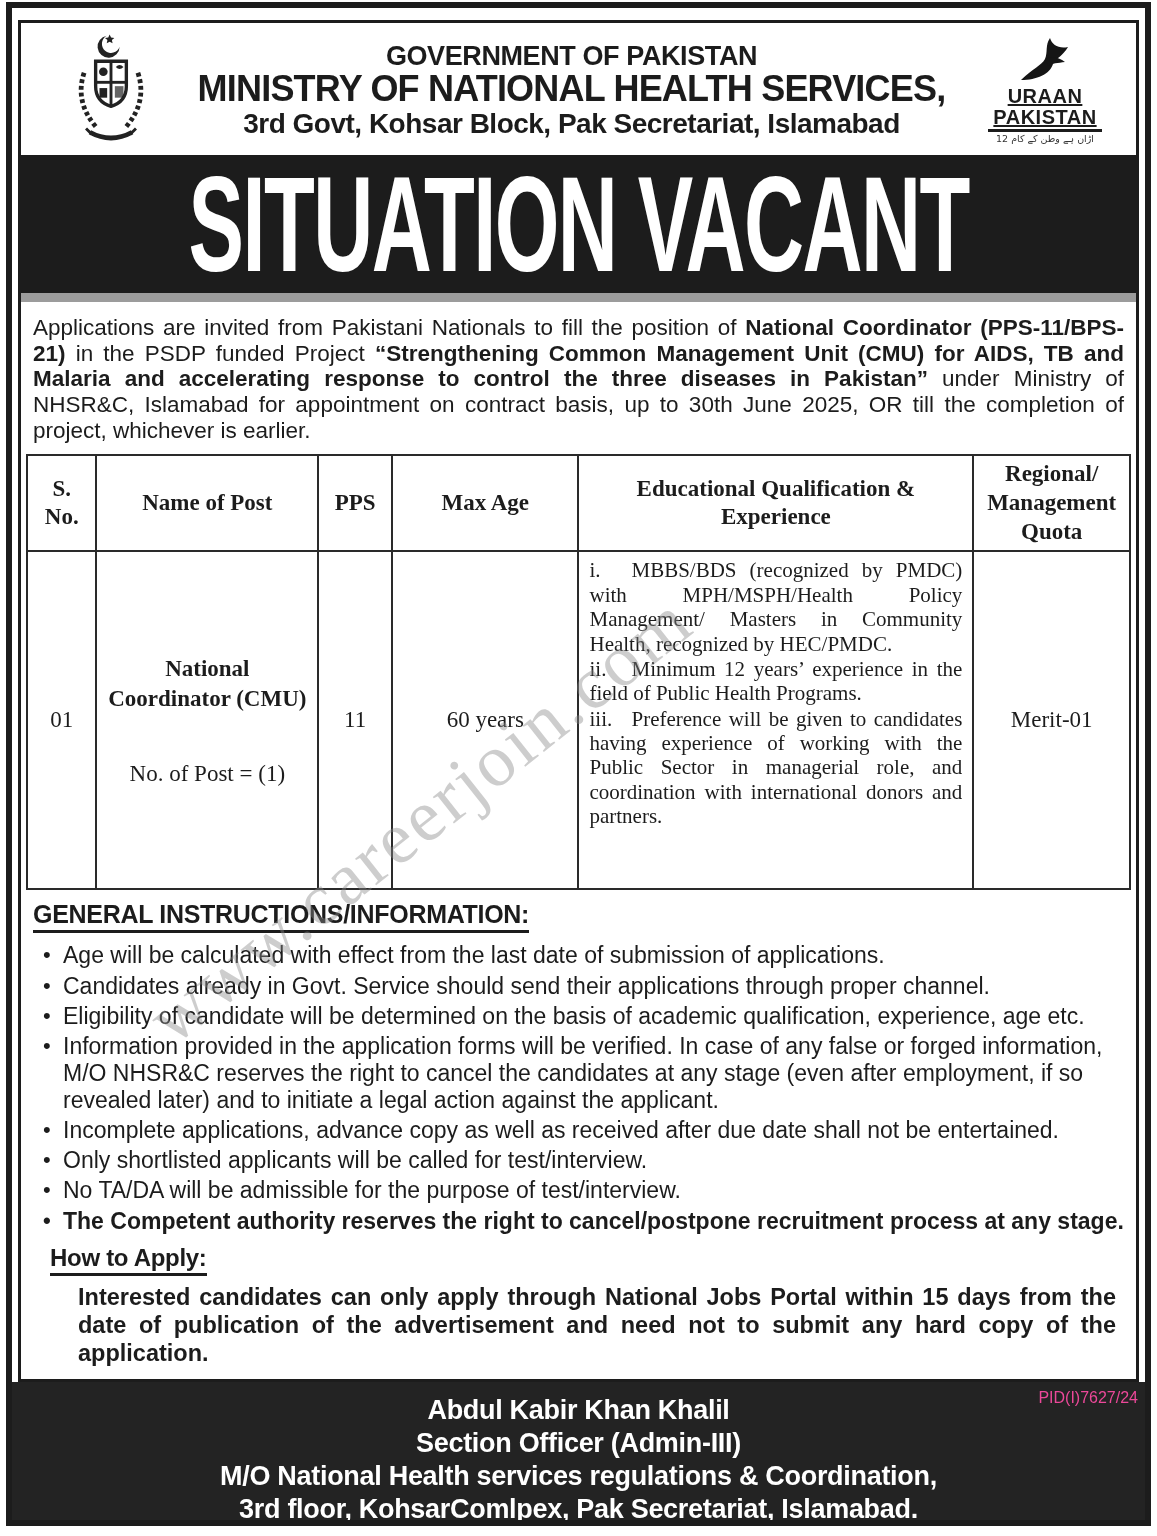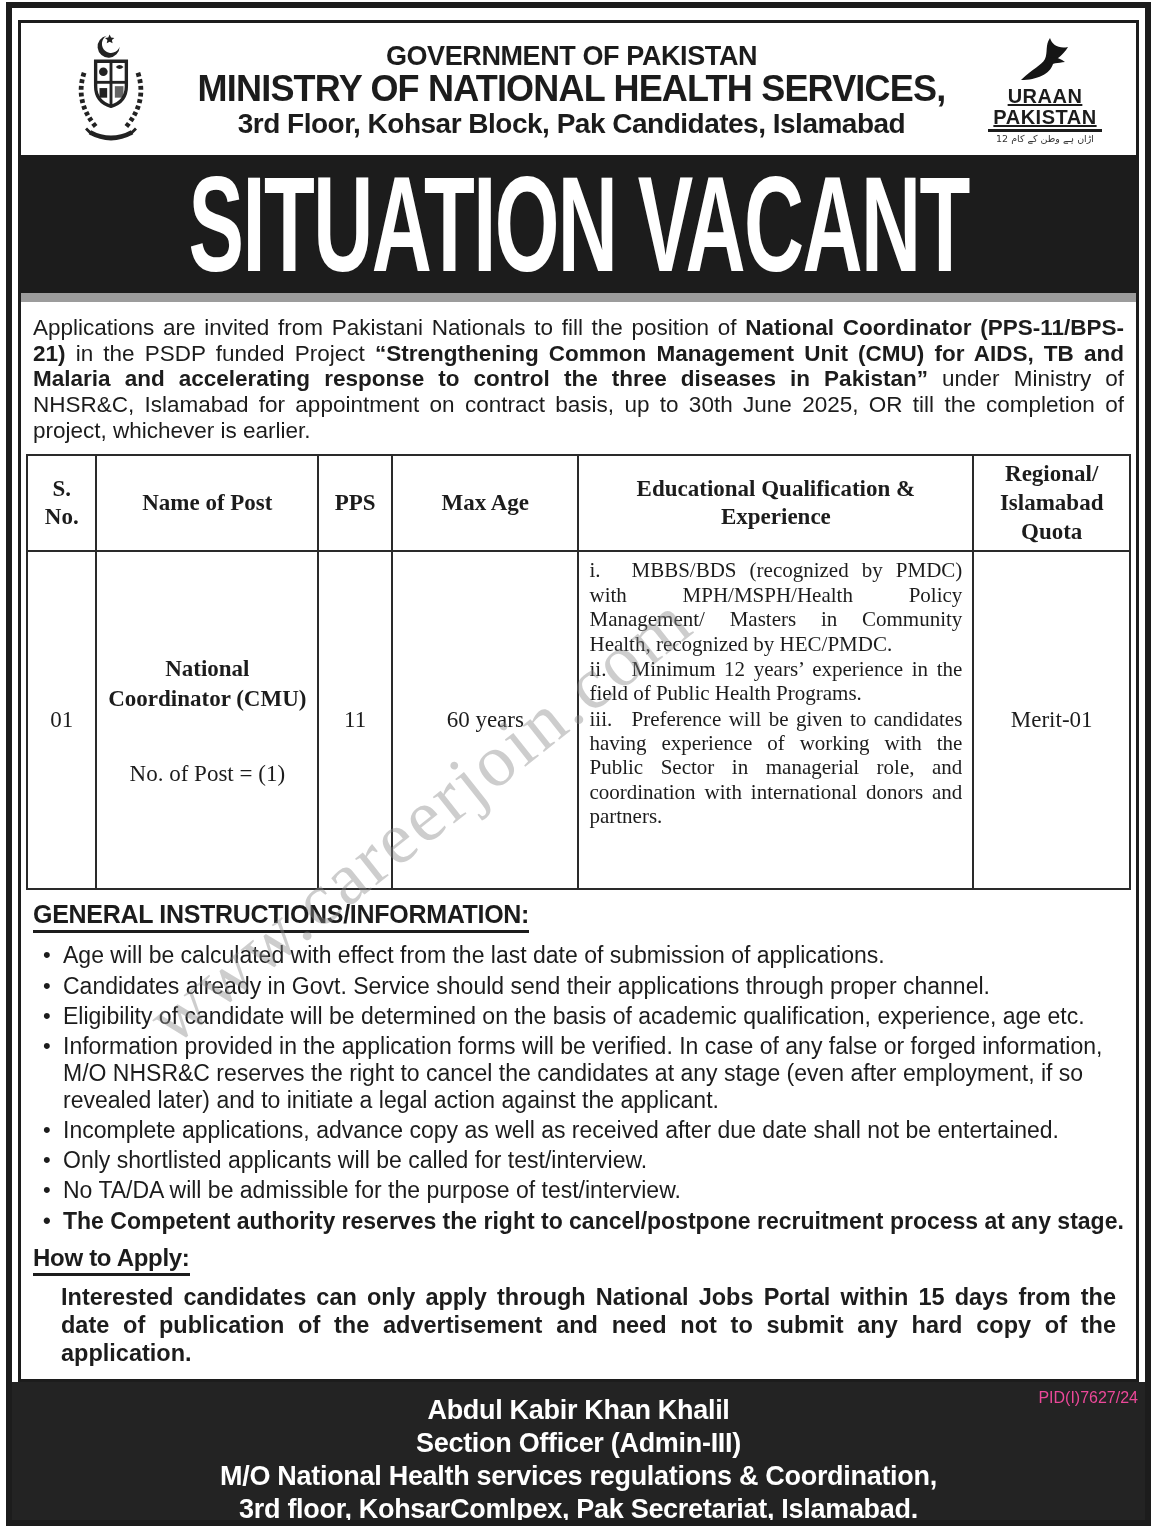--- a/index.html
+++ b/index.html
@@ -50,21 +50,21 @@
   
   .instructions{padding:10px 12px 0;}
   .sec-heading{display:inline-block; font-size:25px; font-weight:700;
     border-bottom:3px solid var(--ink); padding-bottom:1px; letter-spacing:-0.3px;}
   ul.bullets{list-style:none; margin:9px 0 0 0; padding:0;}
   ul.bullets li{position:relative; padding-left:30px; font-size:23px; line-height:1.18;
     margin-bottom:3px; text-align:left;}
   ul.bullets li::before{content:"•"; position:absolute; left:10px; top:0; font-size:22px;}
   ul.bullets li.b{font-weight:700;}
   
-  .howto{padding:6px 12px 12px;}
+  .howto{padding:6px 12px 12px;margin-left:17px;}
   .howto-heading{font-size:24px;}
   .howto-body{margin:7px 8px 0 28px; font-size:23.5px; font-weight:700;
     line-height:1.2; text-align:justify;}
   
   .footer{flex:1 1 auto; min-height:150px; margin:0 -13px; background:var(--footer_bg);
     color:#fff; text-align:center; position:relative; padding-top:12px;}
   .pid{position:absolute; top:7px; right:14px; font-size:16px; color:#ec4899; font-weight:400;}
   .footer-lines div{font-size:27px; font-weight:700; line-height:33px; letter-spacing:-0.3px;}
   
   .watermark{position:absolute; left:158px; top:985px; transform:rotate(-38.5deg);
@@ -94,21 +94,21 @@
           <rect x="38" y="58" width="8" height="10" fill="#222" stroke="none"></rect>
           <path d="M54 56 h9 v12 h-9 Z" fill="#222" stroke="none" opacity="0.7"></path>
           <path d="M28 104 q22 12 44 0" stroke-width="5"></path>
           <path d="M24 100 l6 6 M76 100 l-6 6" stroke-width="3"></path>
         </g>
       </svg>
 
       <div class="mast-text">
         <div class="govt-line">GOVERNMENT OF PAKISTAN</div>
         <div class="ministry-line">MINISTRY OF NATIONAL HEALTH SERVICES,</div>
-        <div class="address-line">3rd Floor, Kohsar Block, Pak Candidates, Islamabad</div>
+        <div class="address-line">3rd Govt, Kohsar Block, Pak Secretariat, Islamabad</div>
       </div>
 
       <div class="uraan">
         <svg viewBox="0 0 60 50">
           <path d="M6 44 C18 32 26 30 30 23 C33 16 30 9 35 2 C37 9 44 13 53 11 C48 20 41 22 38 28 C35 38 22 44 6 44 Z" fill="#151515"></path>
           <path d="M30 23 C36 20 44 21 50 26 C43 27 37 27 33 30 Z" fill="#151515"></path>
         </svg>
         <div class="uraan-name">URAAN</div>
         <div class="uraan-name">PAKISTAN</div>
         <div class="uraan-rule"></div>
@@ -132,21 +132,21 @@
           <col style="width:35.8%">
           <col style="width:14.2%">
       </colgroup>
       <thead>
         <tr>
           <th>S. No.</th>
           <th>Name of Post</th>
           <th>PPS</th>
           <th>Max Age</th>
           <th>Educational Qualification &amp; Experience</th>
-          <th>Regional/ Islamabad Quota</th>
+          <th>Regional/ Management Quota</th>
         </tr>
       </thead>
       <tbody>
         <tr>
           <td>01</td>
           <td>
             <div class="post-name">National Coordinator (CMU)</div>
             <div class="post-count">No. of Post = (1)</div>
           </td>
           <td>11</td>

